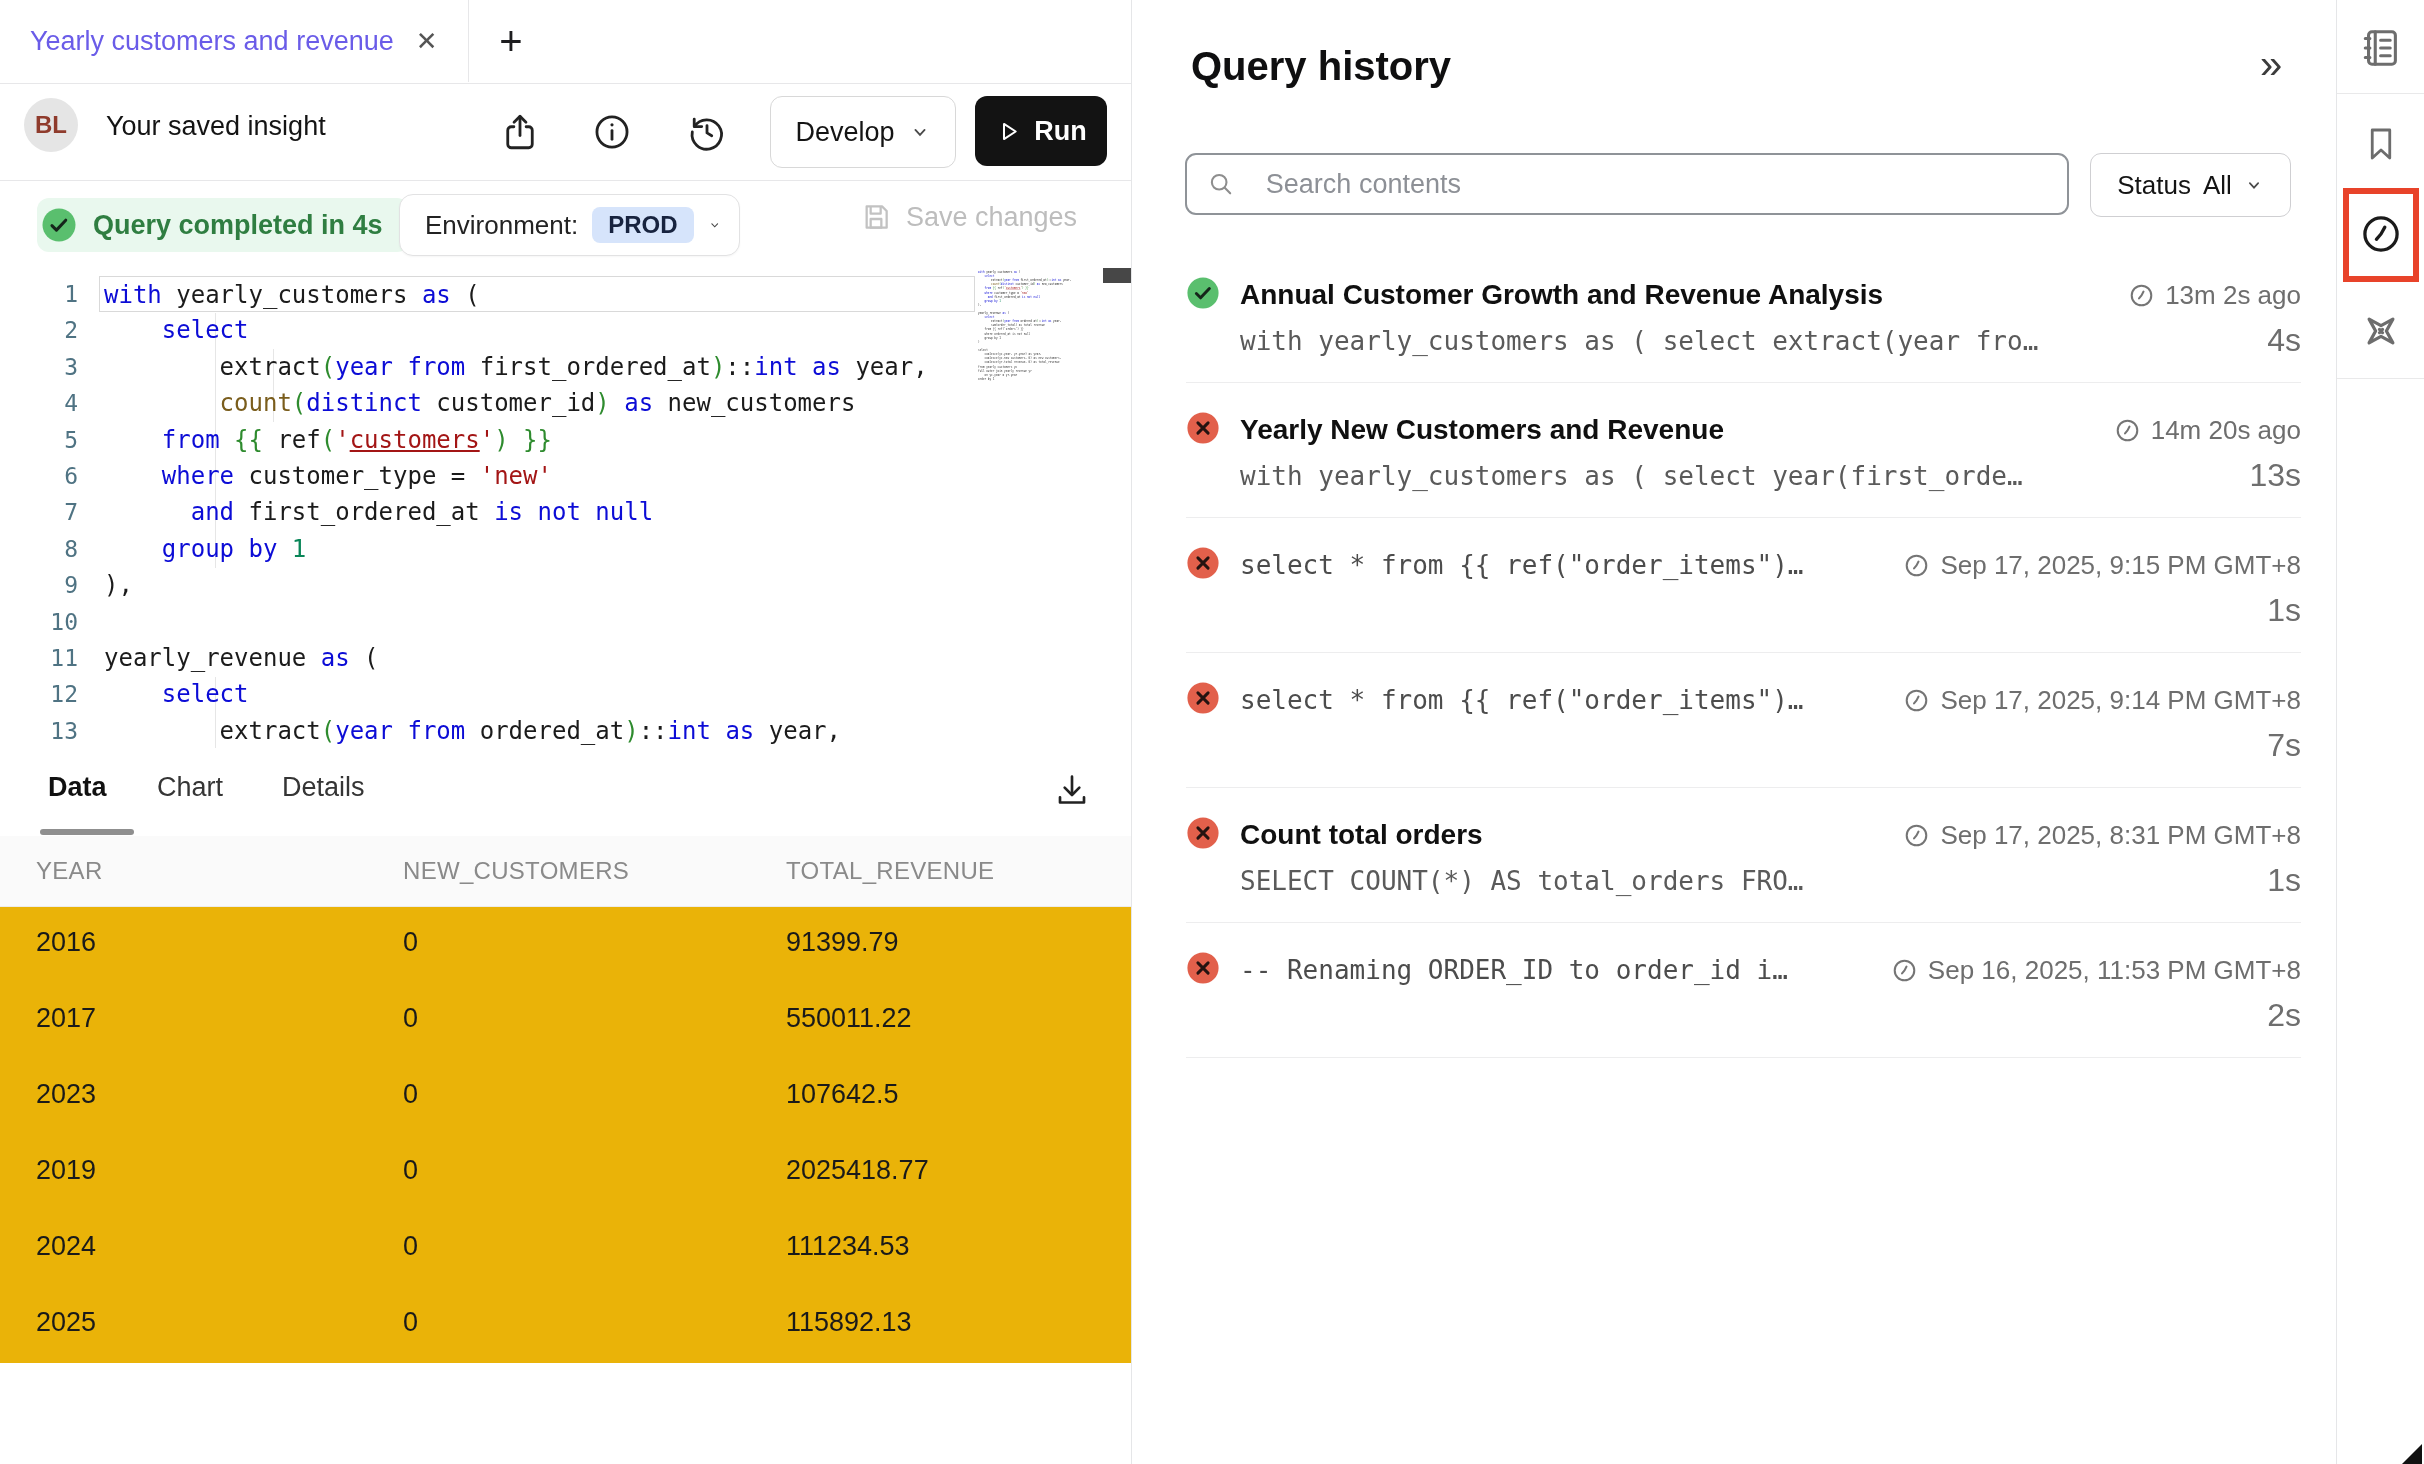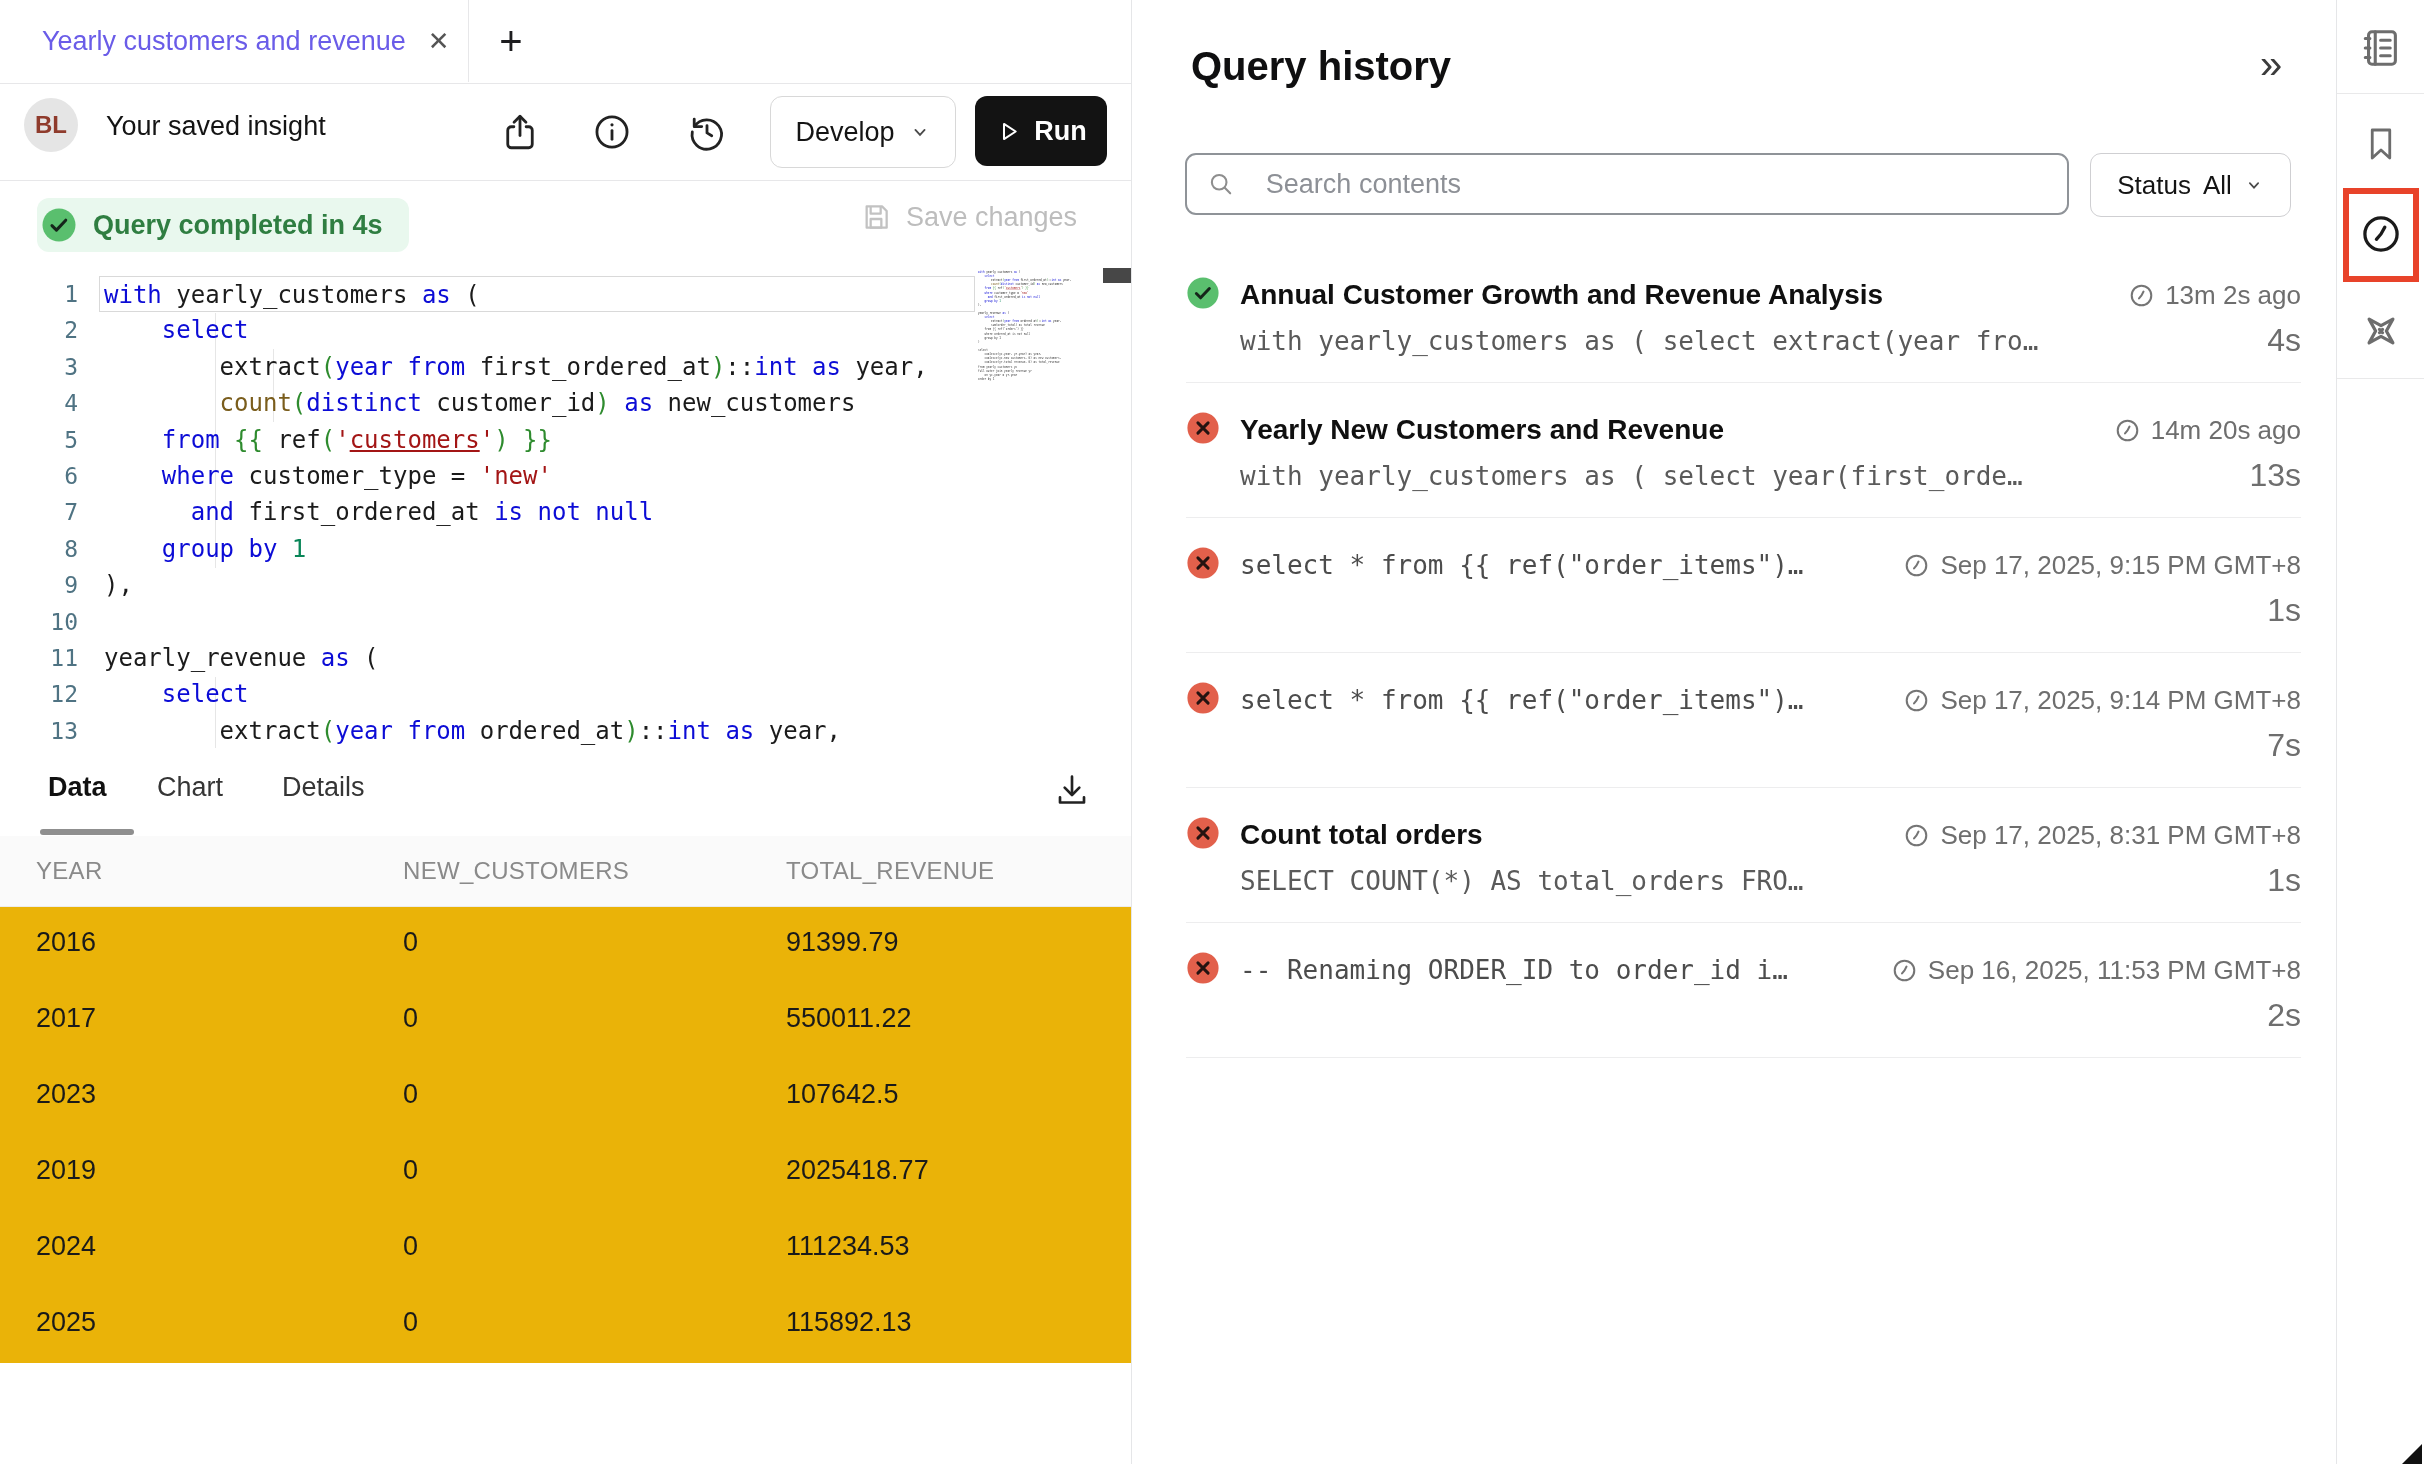--- a/index.html
+++ b/index.html
@@ -3,21 +3,21 @@
 <meta charset="utf-8">
 <style>
   html,body{margin:0;padding:0;background:#fff;}
   #screen{position:relative;width:2424px;height:1464px;background:#fff;overflow:hidden;
           font-family:"Liberation Sans",sans-serif;color:#16181c;}
   .abs{position:absolute;}
   .mono{font-family:"DejaVu Sans Mono",monospace;}
 
   
   #tabbar{left:0;top:0;width:1131px;height:83px;border-bottom:1px solid #e7e7e9;background:#fff;}
-  #tab-active{left:12px;top:0;height:82px;display:flex;align-items:center;padding:0 22px 0 30px;gap:22px;}
+  #tab-active{left:0;top:0;height:82px;display:flex;align-items:center;padding:0 22px 0 30px;gap:22px;}
   #tab-title{font-size:27px;color:var(--accent);}
   #tab-close{font-size:26px;color:#555;cursor:pointer;}
   #tab-divider{left:468px;top:0;width:1px;height:82px;background:#e7e7e9;}
   #tab-new{left:486px;top:16px;width:50px;height:50px;display:flex;align-items:center;justify-content:center;
            font-size:40px;font-weight:300;color:#1d1d1f;}
 
   #toolbar{left:0;top:84px;width:1131px;height:96px;border-bottom:1px solid #e7e7e9;background:#fff;}
   #avatar{left:24px;top:14px;width:54px;height:54px;border-radius:50%;background:#e5e5e5;
           display:flex;align-items:center;justify-content:center;font-size:24px;font-weight:bold;color:#8F3B2C;}
   #insight-label{left:106px;top:27px;font-size:27px;color:#141414;}
@@ -152,20 +152,27 @@
     </div>
   </div>
 
   <div id="statusrow" class="abs">
     <div id="status-pill" class="abs">
       <svg width="36" height="36" viewBox="0 0 24 24">
           <circle cx="12" cy="12" r="11" fill="#5ABF6E"></circle>
           <path d="M7.3 12.4l3 3 6.2-6.6" fill="none" stroke="#15251a" stroke-width="2" stroke-linecap="round" stroke-linejoin="round"></path>
         </svg>
       <span>Query completed in 4s</span>
+    </div>
+    <div id="env-box" class="abs">
+      <span id="env-label">Environment:</span>
+      <span id="env-value">PROD</span>
+      <svg width="22" height="22" viewBox="0 0 24 24" fill="none" stroke="#4a4a4a" stroke-width="2" stroke-linecap="round">
+          <path d="M7 9.8l5 5.4 5-5.4"></path>
+        </svg>
     </div>
     <div id="save-btn" class="abs">
       <svg width="32" height="32" viewBox="0 0 24 24" fill="none" stroke="#c2c2c2" stroke-width="1.7" stroke-linejoin="round">
         <path d="M5 4h11.5L20 7.5V20H5z"></path>
           <path d="M8 4v5.5h7.5V4"></path>
           <rect x="8" y="13.5" width="8" height="6.5"></rect>
       </svg>
       <span>Save changes</span>
     </div>
   </div>

